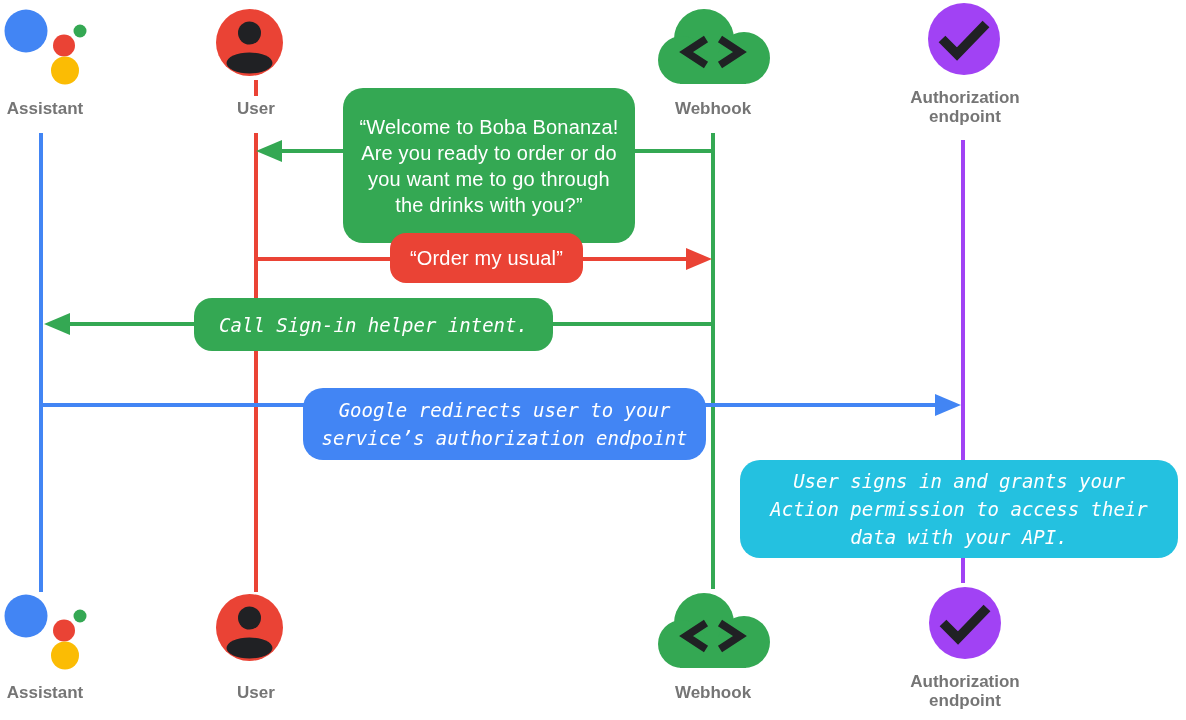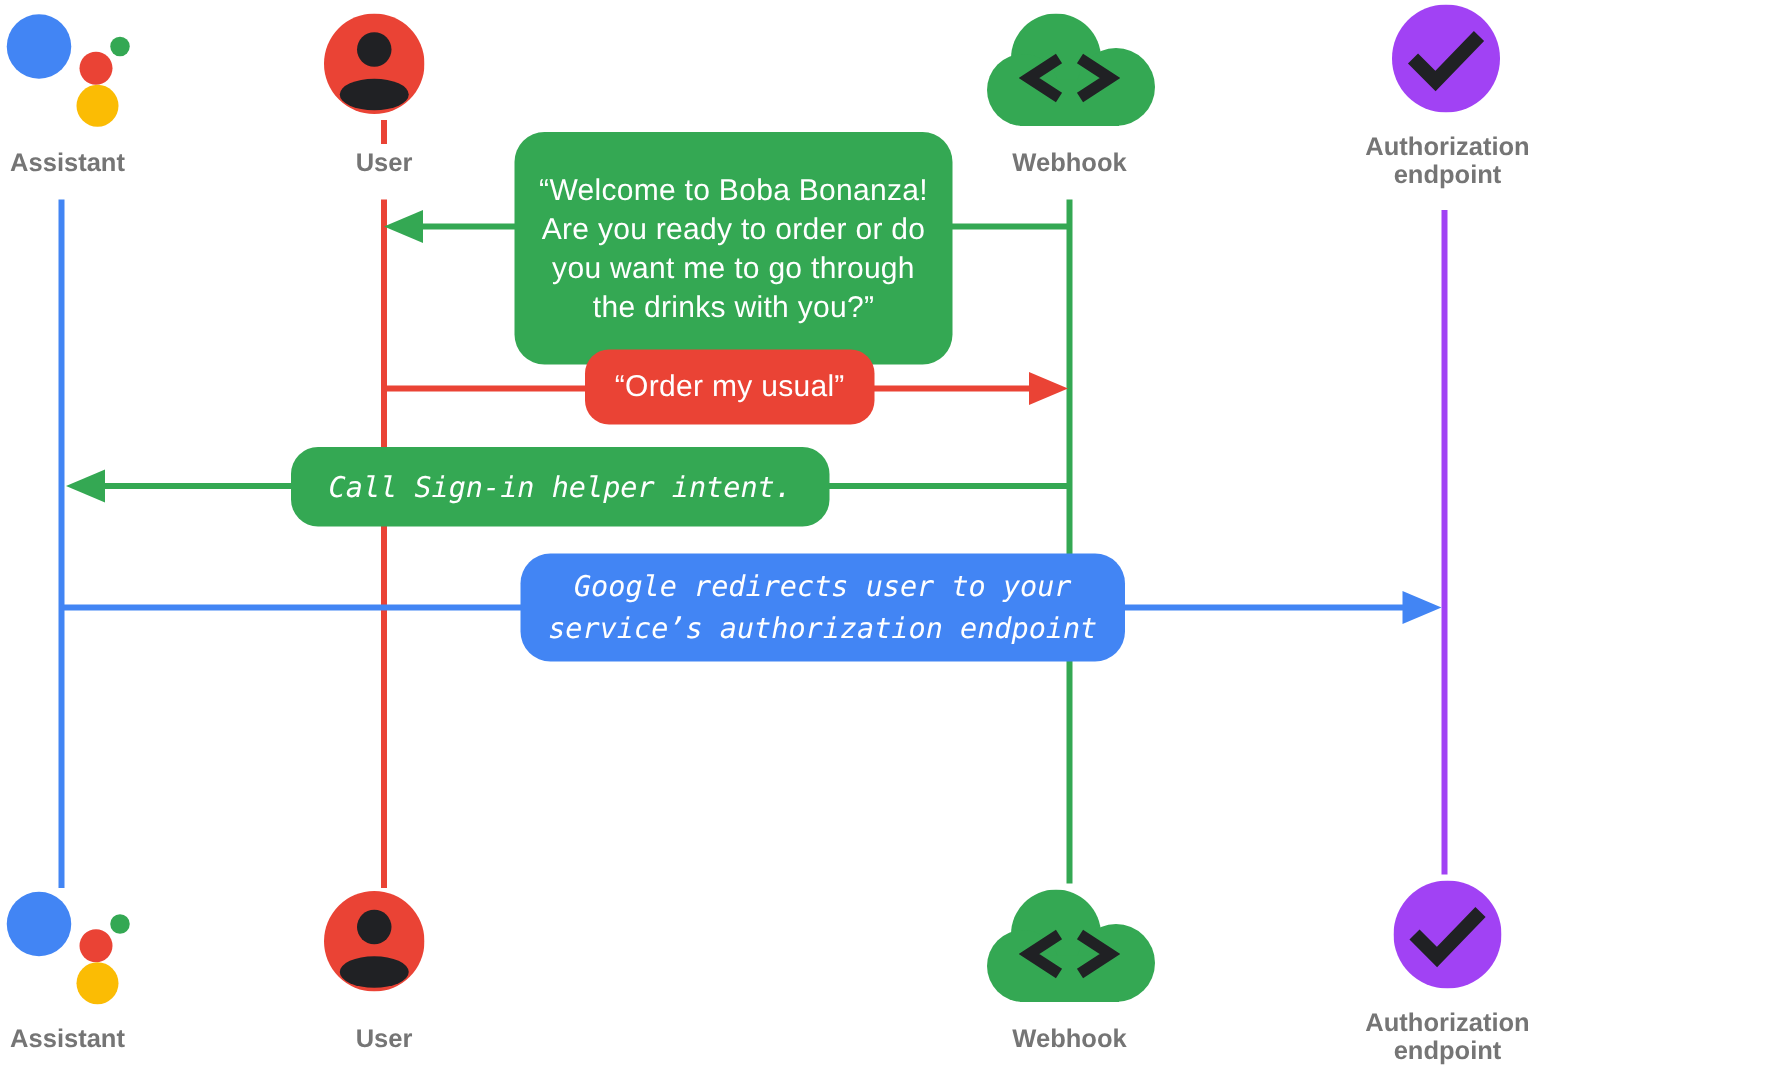--- a/index.html
+++ b/index.html
@@ -68,22 +68,25 @@
 
   <div class="arrow-line" style="left:41px; top:403px; width:898px; background:#4285F4;"></div>
   <div class="head head-right-blue" style="left:935px; top:394px;"></div>
 
   <div class="bubble sans bg-green" style="left:343px; top:88px;  width:292px; height:155px;">“Welcome to Boba Bonanza!
 Are you ready to order or do
 you want me to go through
 the drinks with you?”</div>
   <div class="bubble sans bg-red" style="left:390px; top:233px; width:193px; height:50px;">“Order my usual”</div>
   <div class="bubble mono bg-green" style="left:194px; top:298px; width:359px; height:53px; border-radius:18px;">Call Sign-in helper intent.</div>
-  <div class="bubble mono bg-blue" style="left:303px; top:369px; width:403px; height:72px;margin-left:44px;">Google redirects user to your
+  <div class="bubble mono bg-blue" style="left:303px; top:388px; width:403px; height:72px;">Google redirects user to your
 service’s authorization endpoint</div>
+  <div class="bubble mono bg-cyan" style="left:740px; top:460px; width:438px; height:98px;">User signs in and grants your
+Action permission to access their
+data with your API.</div>
 
   <svg class="icon" style="left:2px; top:7px;" width="88" height="80" viewBox="0 0 88 80">
     <circle cx="24" cy="24" r="21.5" fill="#4285F4"></circle>
     <circle cx="62" cy="38.5" r="11" fill="#EA4335"></circle>
     <circle cx="78" cy="24" r="6.5" fill="#34A853"></circle>
     <circle cx="63" cy="63.5" r="14" fill="#FBBC04"></circle>
   </svg>
   <svg class="icon" style="left:216px; top:9px;" width="67" height="67" viewBox="0 0 67 67">
     <circle cx="33.5" cy="33.5" r="33.5" fill="#EA4335"></circle>
     <circle cx="33.5" cy="24" r="11.5" fill="#202124"></circle>

